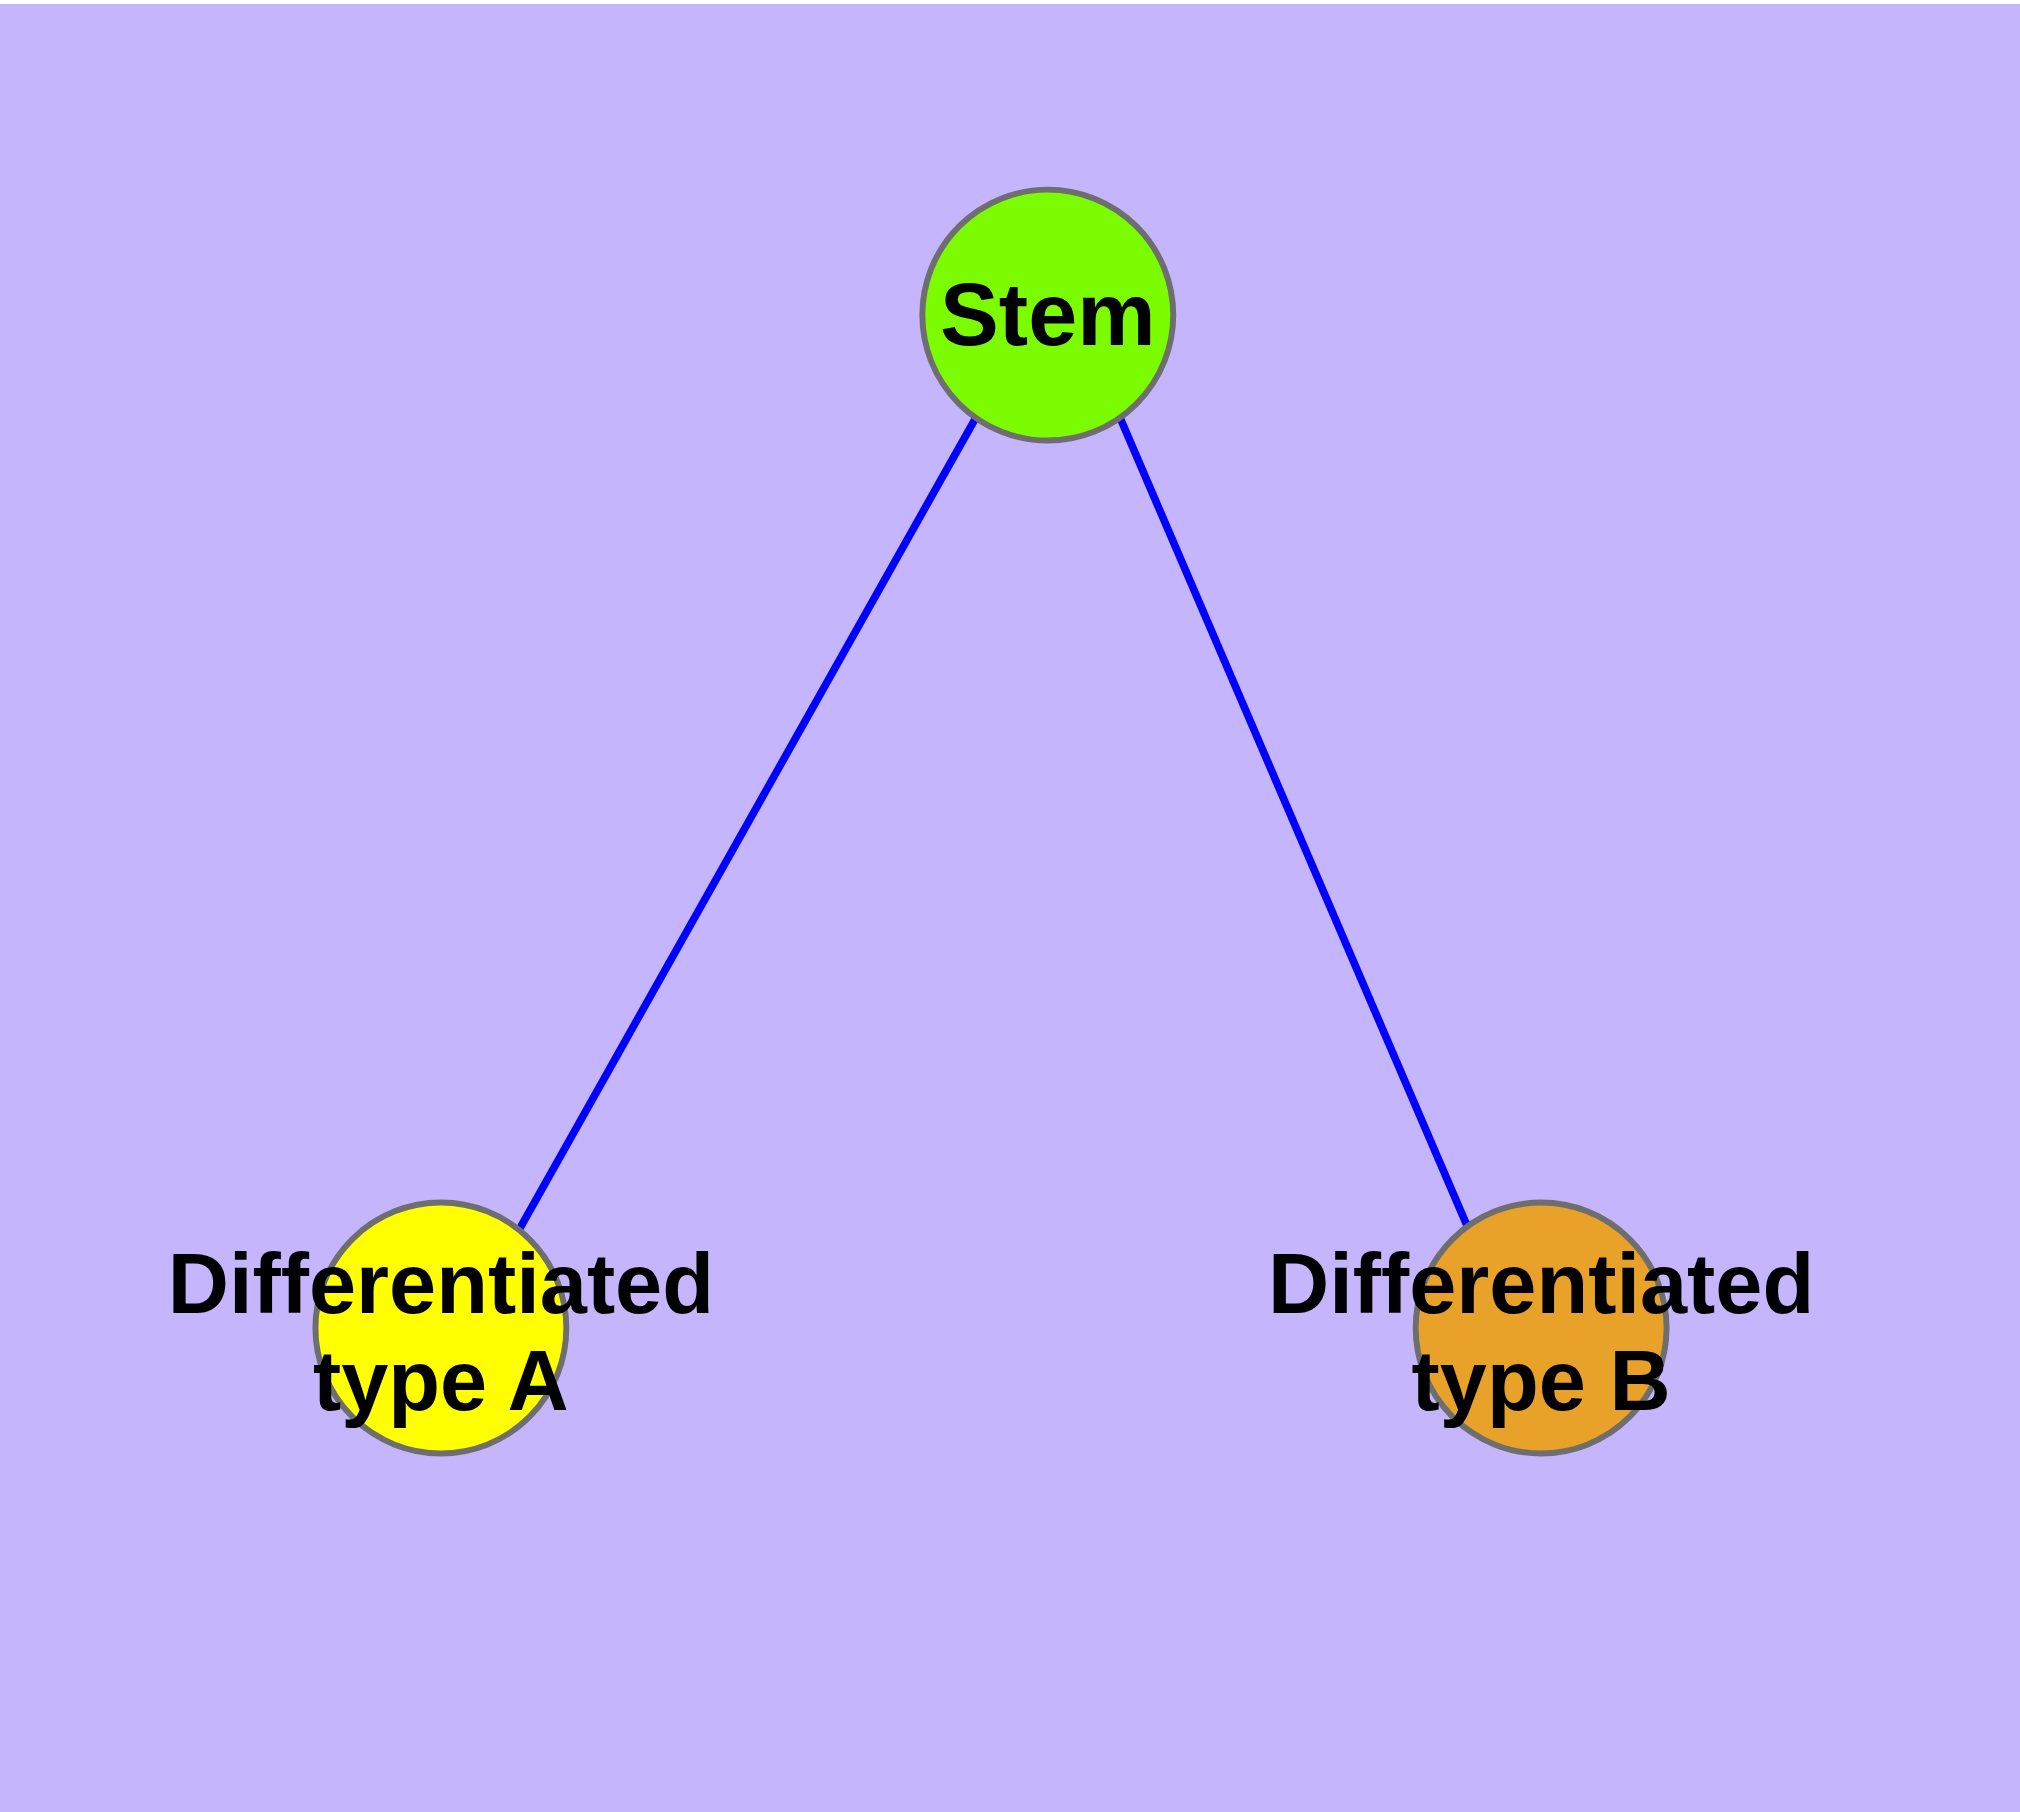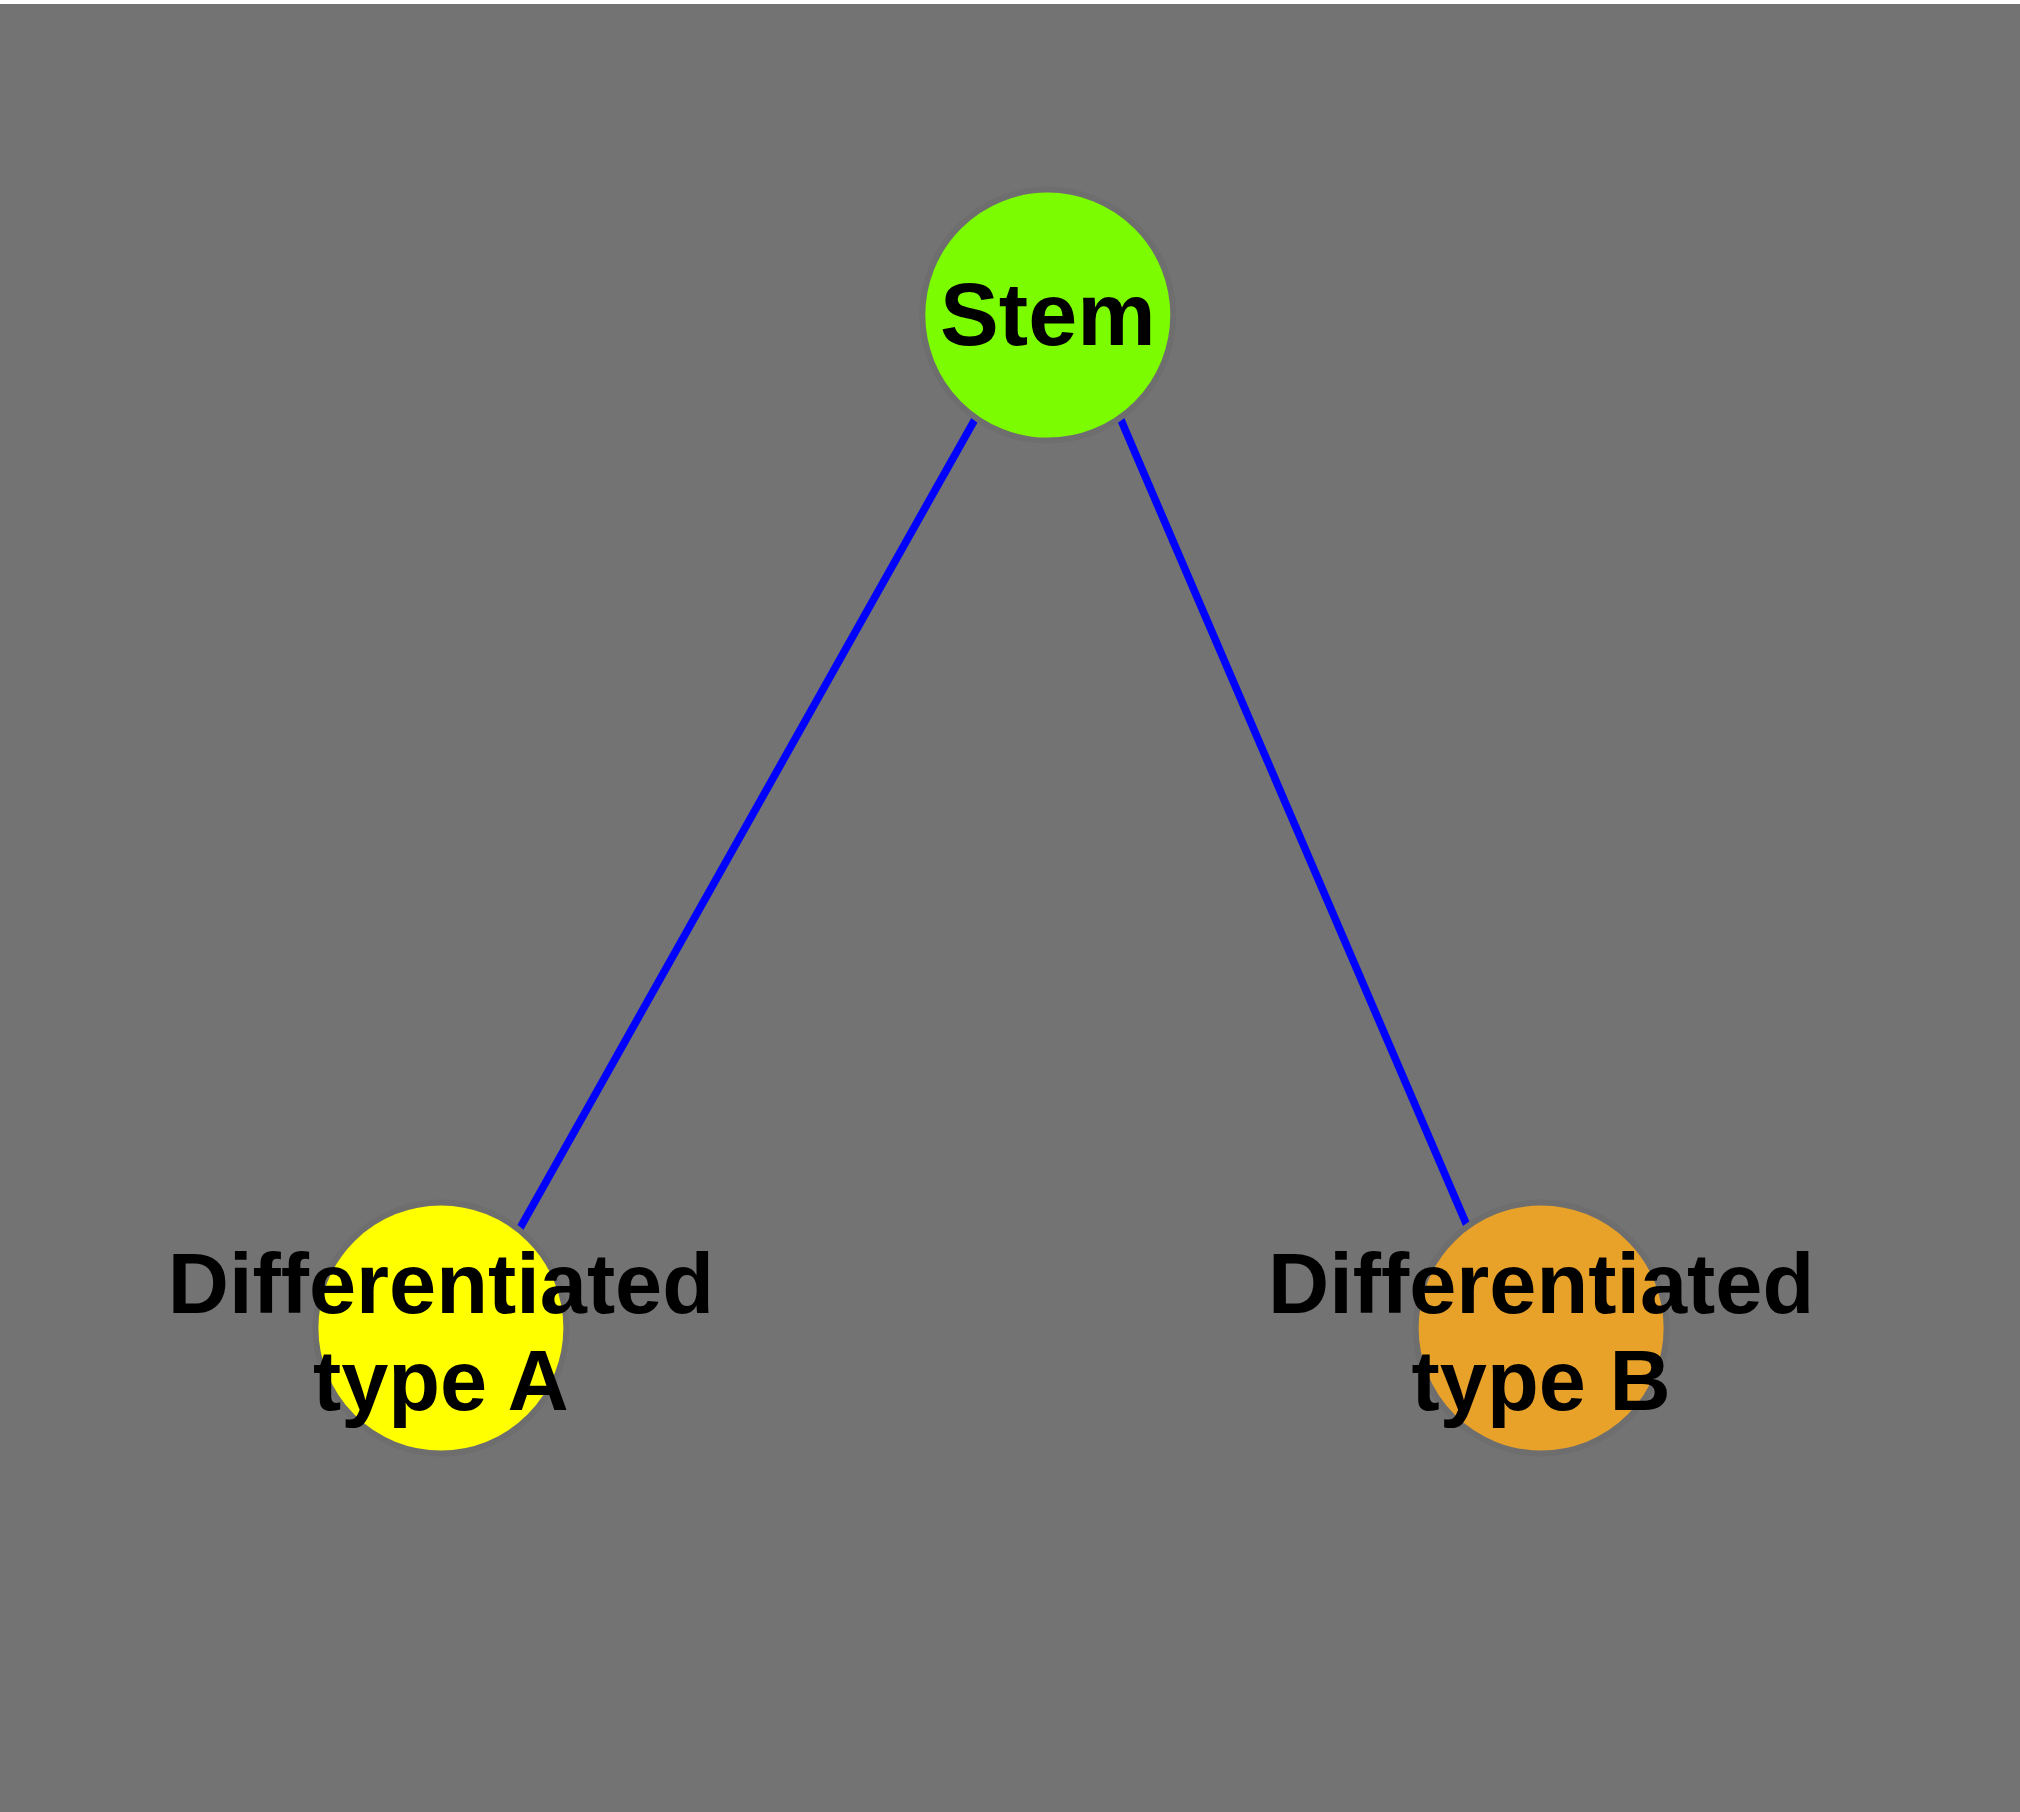--- a/index.html
+++ b/index.html
@@ -14,21 +14,21 @@
     overflow: hidden;
     background: #ffffff;
     font-family: "Liberation Sans", sans-serif;
   }
   #plot-area {
     position: absolute;
     left: 0;
     top: 4.2px;
     width: 2021px;
     height: 1808px;
-    background: #737373;
+    background: #c4b5fd;
   }
   #graph-svg {
     position: absolute;
     left: 0;
     top: 0;
     width: 2021px;
     height: 1808px;
     display: block;
   }
   .node-label {

